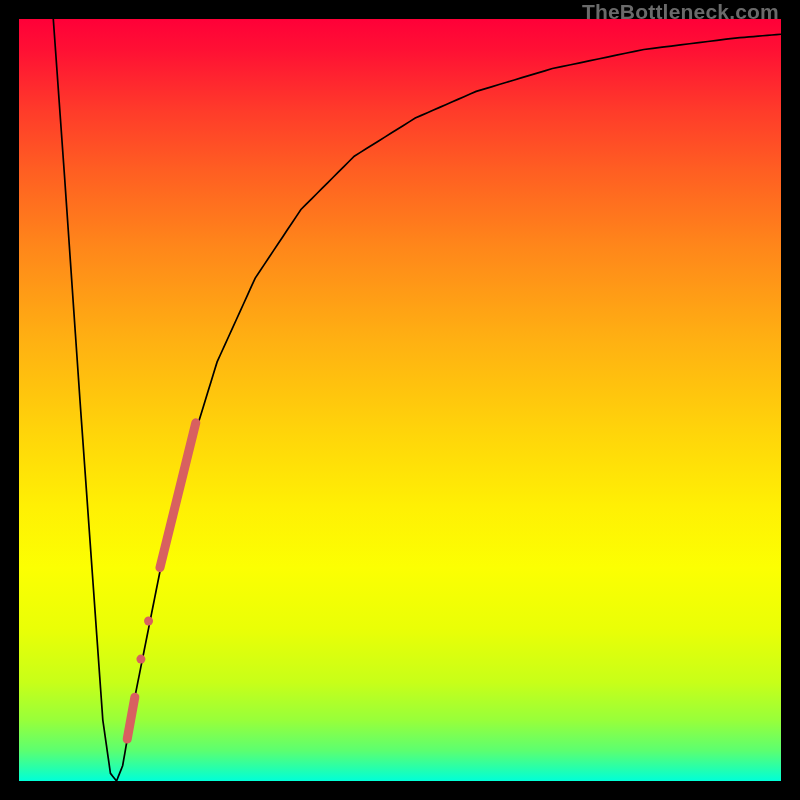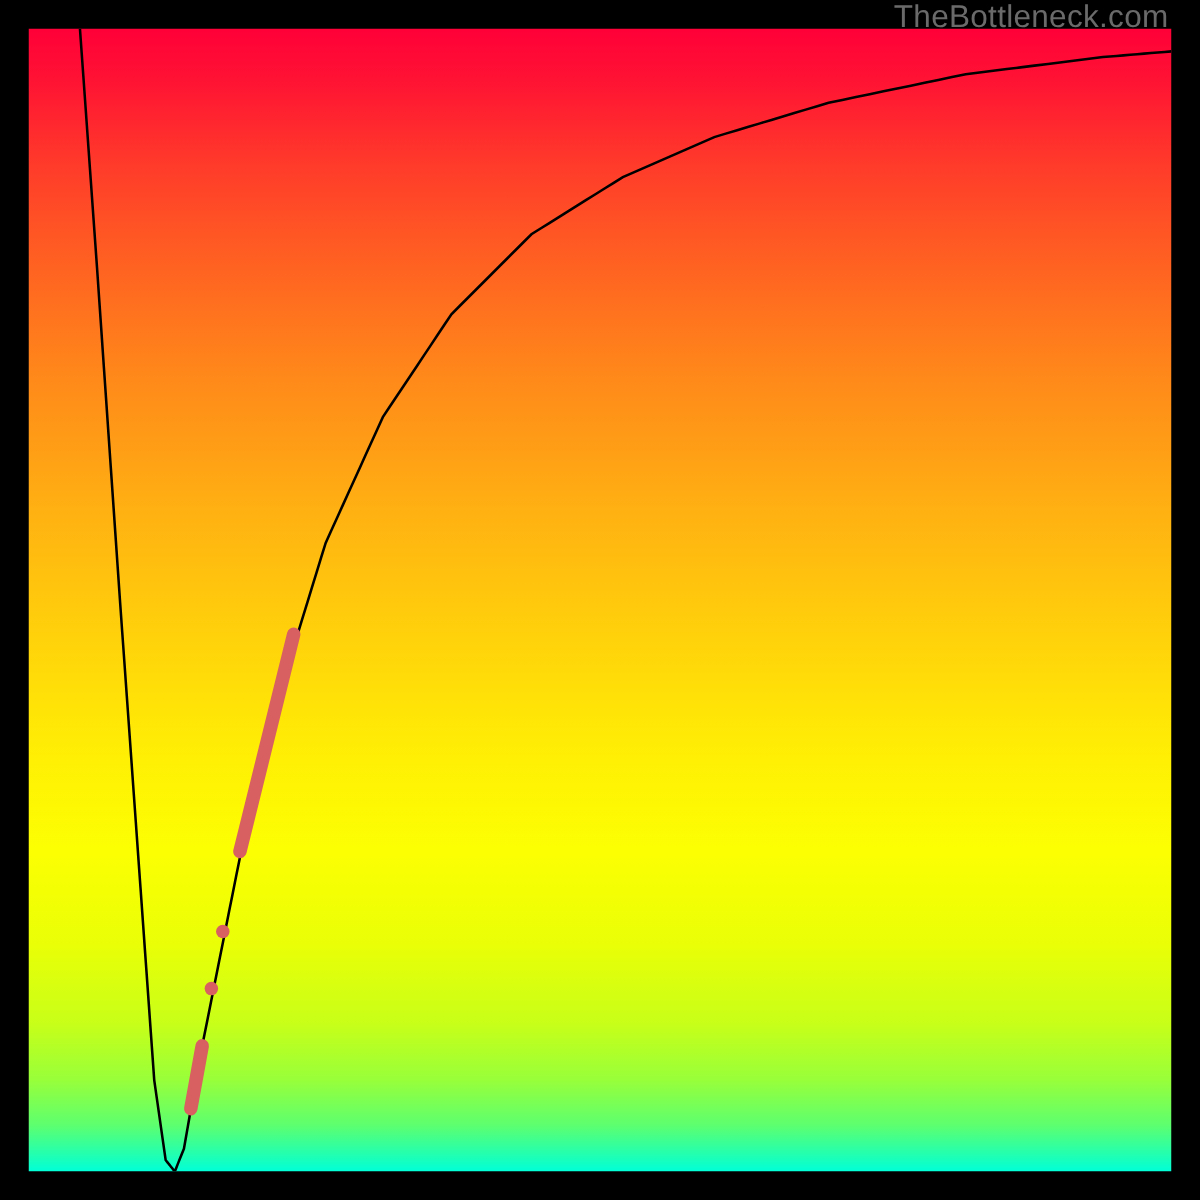--- a/index.html
+++ b/index.html
@@ -50,21 +50,21 @@
       #22ffb0 98.5%,
       #00ffd8 100%
     );
   }
   .watermark {
     position: absolute;
     top: 0px;
     right: 21px;
     color: #6a6a6a;
     font-size: 21px;
-    font-weight: 400;
+    font-weight: 700;
     letter-spacing: 0.2px;
     user-select: none;
   }
   svg.curve {
     position: absolute;
     left: 0;
     top: 0;
     width: 762px;
     height: 762px;
   }

